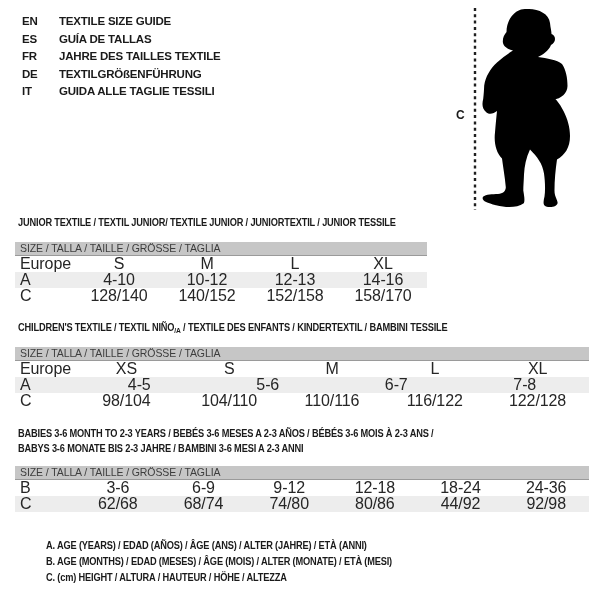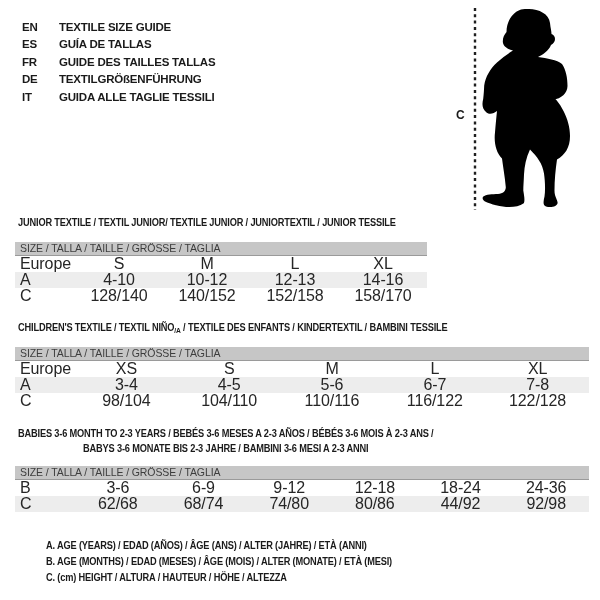--- a/index.html
+++ b/index.html
@@ -5,24 +5,24 @@
   html,body{margin:0;padding:0;}
   body{
     width:600px;height:600px;position:relative;overflow:hidden;
     background:#ffffff;color:#1a1a1a;
     font-family:"Liberation Sans",sans-serif;
   }
   .abs{position:absolute;}
 
   
   .lang-block{left:22px;top:15px;}
-  .lang-row{display:flex;height:17.5px;align-items:flex-end;
+  .lang-row{display:flex;height:17.5px;align-items:flex-start;
     font-weight:bold;font-size:11.5px;letter-spacing:-0.2px;}
   .lang-code{width:37px;}
-  .lang-label{white-space:nowrap;margin-top:8px;}
+  .lang-label{white-space:nowrap;}
 
   
   .c-label{left:456px;top:108px;font-weight:bold;font-size:12px;}
 
   
   .sec-title{font-weight:bold;font-size:11px;letter-spacing:-0.2px;white-space:nowrap;
     transform:scaleX(0.84);transform-origin:0 0;line-height:15px;}
   .sub{font-size:8px;vertical-align:-2px;}
 
   
@@ -49,21 +49,21 @@
     <div class="lang-row">
       <span class="lang-code">EN</span>
       <span class="lang-label">TEXTILE SIZE GUIDE</span>
     </div>
     <div class="lang-row">
       <span class="lang-code">ES</span>
       <span class="lang-label">GUÍA DE TALLAS</span>
     </div>
     <div class="lang-row">
       <span class="lang-code">FR</span>
-      <span class="lang-label">GUIDE DES TAILLES TALLAS</span>
+      <span class="lang-label">JAHRE DES TAILLES TEXTILE</span>
     </div>
     <div class="lang-row">
       <span class="lang-code">DE</span>
       <span class="lang-label">TEXTILGRÖßENFÜHRUNG</span>
     </div>
     <div class="lang-row">
       <span class="lang-code">IT</span>
       <span class="lang-label">GUIDA ALLE TAGLIE TESSILI</span>
     </div>
   </div>
@@ -151,37 +151,36 @@
     <div class="tbl-row">
       <span class="cell rowlab">Europe</span>
       <span class="cell">XS</span>
       <span class="cell">S</span>
       <span class="cell">M</span>
       <span class="cell">L</span>
       <span class="cell">XL</span>
     </div>
     <div class="tbl-row stripe">
       <span class="cell rowlab">A</span>
-      <span class="cell">3-4</span>
       <span class="cell">4-5</span>
       <span class="cell">5-6</span>
       <span class="cell">6-7</span>
       <span class="cell">7-8</span>
     </div>
     <div class="tbl-row">
       <span class="cell rowlab">C</span>
       <span class="cell">98/104</span>
       <span class="cell">104/110</span>
       <span class="cell">110/116</span>
       <span class="cell">116/122</span>
       <span class="cell">122/128</span>
     </div>
   </div>
 
-  <div class="abs" style="left:18px;top:426px;text-align:center;">
+  <div class="abs" style="left:18px;top:426px;">
     <div class="sec-title">BABIES 3-6 MONTH TO 2-3 YEARS / BEBÉS 3-6 MESES A 2-3 AÑOS / BÉBÉS 3-6 MOIS À 2-3 ANS /</div>
     <div class="sec-title">BABYS 3-6 MONATE BIS 2-3 JAHRE / BAMBINI 3-6 MESI A 2-3 ANNI</div>
   </div>
 
   <div class="tbl" style="left:15px;top:466px;width:574px;">
     <div class="tbl-bar">SIZE / TALLA / TAILLE / GRÖSSE / TAGLIA</div>
     <div class="tbl-row">
       <span class="cell rowlab">B</span>
       <span class="cell">3-6</span>
       <span class="cell">6-9</span>

